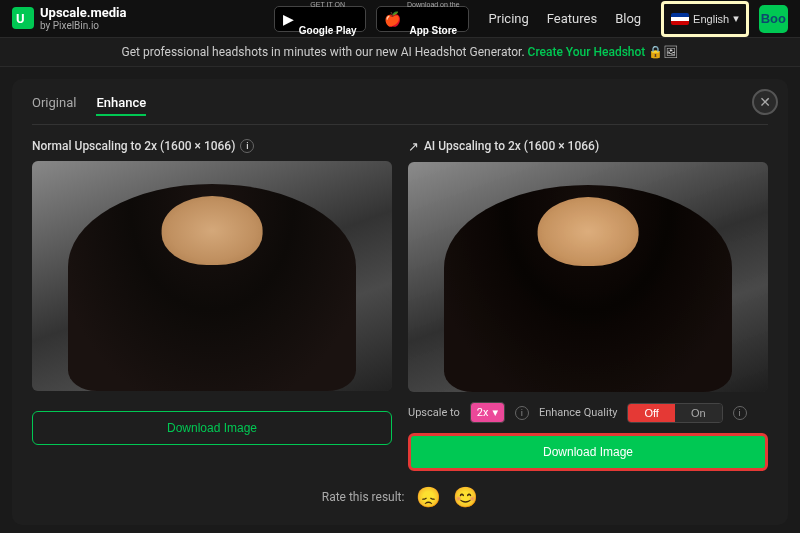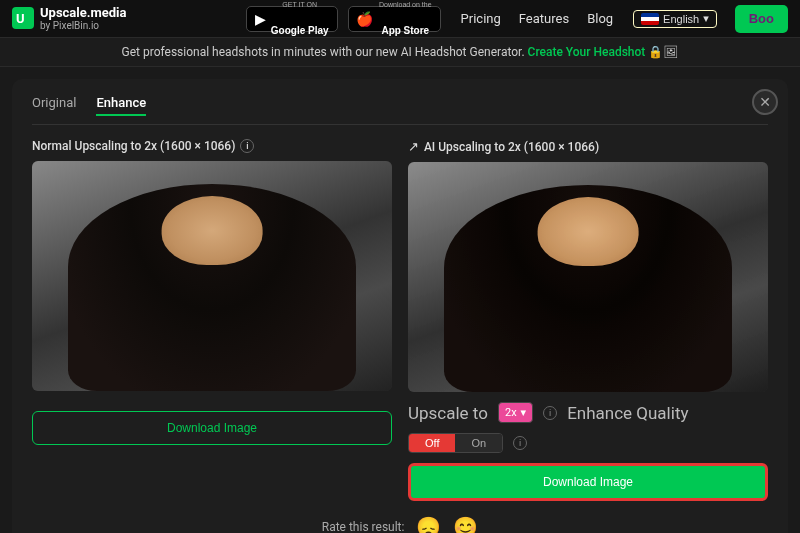--- a/index.html
+++ b/index.html
@@ -84,46 +84,45 @@
       color: #ddd;
       font-size: 13px;
       cursor: pointer;
       text-decoration: none;
     }
     .lang-btn {
       display: flex;
       align-items: center;
       gap: 4px;
       background: transparent;
-      border: 1px solid #fef9c3;
+      border: 3px solid #fef9c3;
       border-radius: 4px;
       color: #ddd;
       font-size: 11px;
       padding: 3px 7px;
       cursor: pointer;
-      height: 18px;
+      height: 36px;
     }
     .flag-icon {
       width: 18px;
       height: 12px;
       background: linear-gradient(to bottom, #003399 33%, #fff 33%, #fff 66%, #cc0000 66%);
       border-radius: 2px;
       display: inline-block;
     }
     .boost-btn {
       background: #00c853;
-      color: #701a75;
+      color: #0c4a6e;
       border: none;
       border-radius: 5px;
-      padding: 5px 14px;
+      padding: 5px 2px;
       font-size: 13px;
       font-weight: 600;
       cursor: pointer;
       height: 28px;
-      margin-left: 8px;
     }
 
     
     .banner {
       background: #1c1c1c;
       text-align: center;
       padding: 7px;
       font-size: 12px;
       color: #ccc;
       border-bottom: 1px solid #2a2a2a;
@@ -185,21 +184,21 @@
       gap: 16px;
     }
     .panel {
       flex: 1;
     }
     .panel-title {
       font-size: 12px;
       color: #ccc;
       margin-bottom: 8px;
       display: flex;
-      align-items: flex-end;
+      align-items: flex-start;
       gap: 5px;
     }
     .panel-title span {
       font-weight: 500;
       color: #ddd;
     }
     .info-icon {
       width: 14px;
       height: 14px;
       border-radius: 50%;
@@ -280,21 +279,21 @@
       gap: 10px;
       flex-wrap: wrap;
     }
     .controls-row.left {
       justify-content: center;
     }
     .controls-row.right {
       justify-content: flex-start;
     }
     .label-text {
-      font-size: 17px;
+      font-size: 11px;
       color: #bbb;
     }
     .select-box {
       background: #ec4899;
       border: 1px solid #444;
       border-radius: 4px;
       color: #fff;
       font-size: 11px;
       padding: 3px 6px;
       cursor: pointer;

